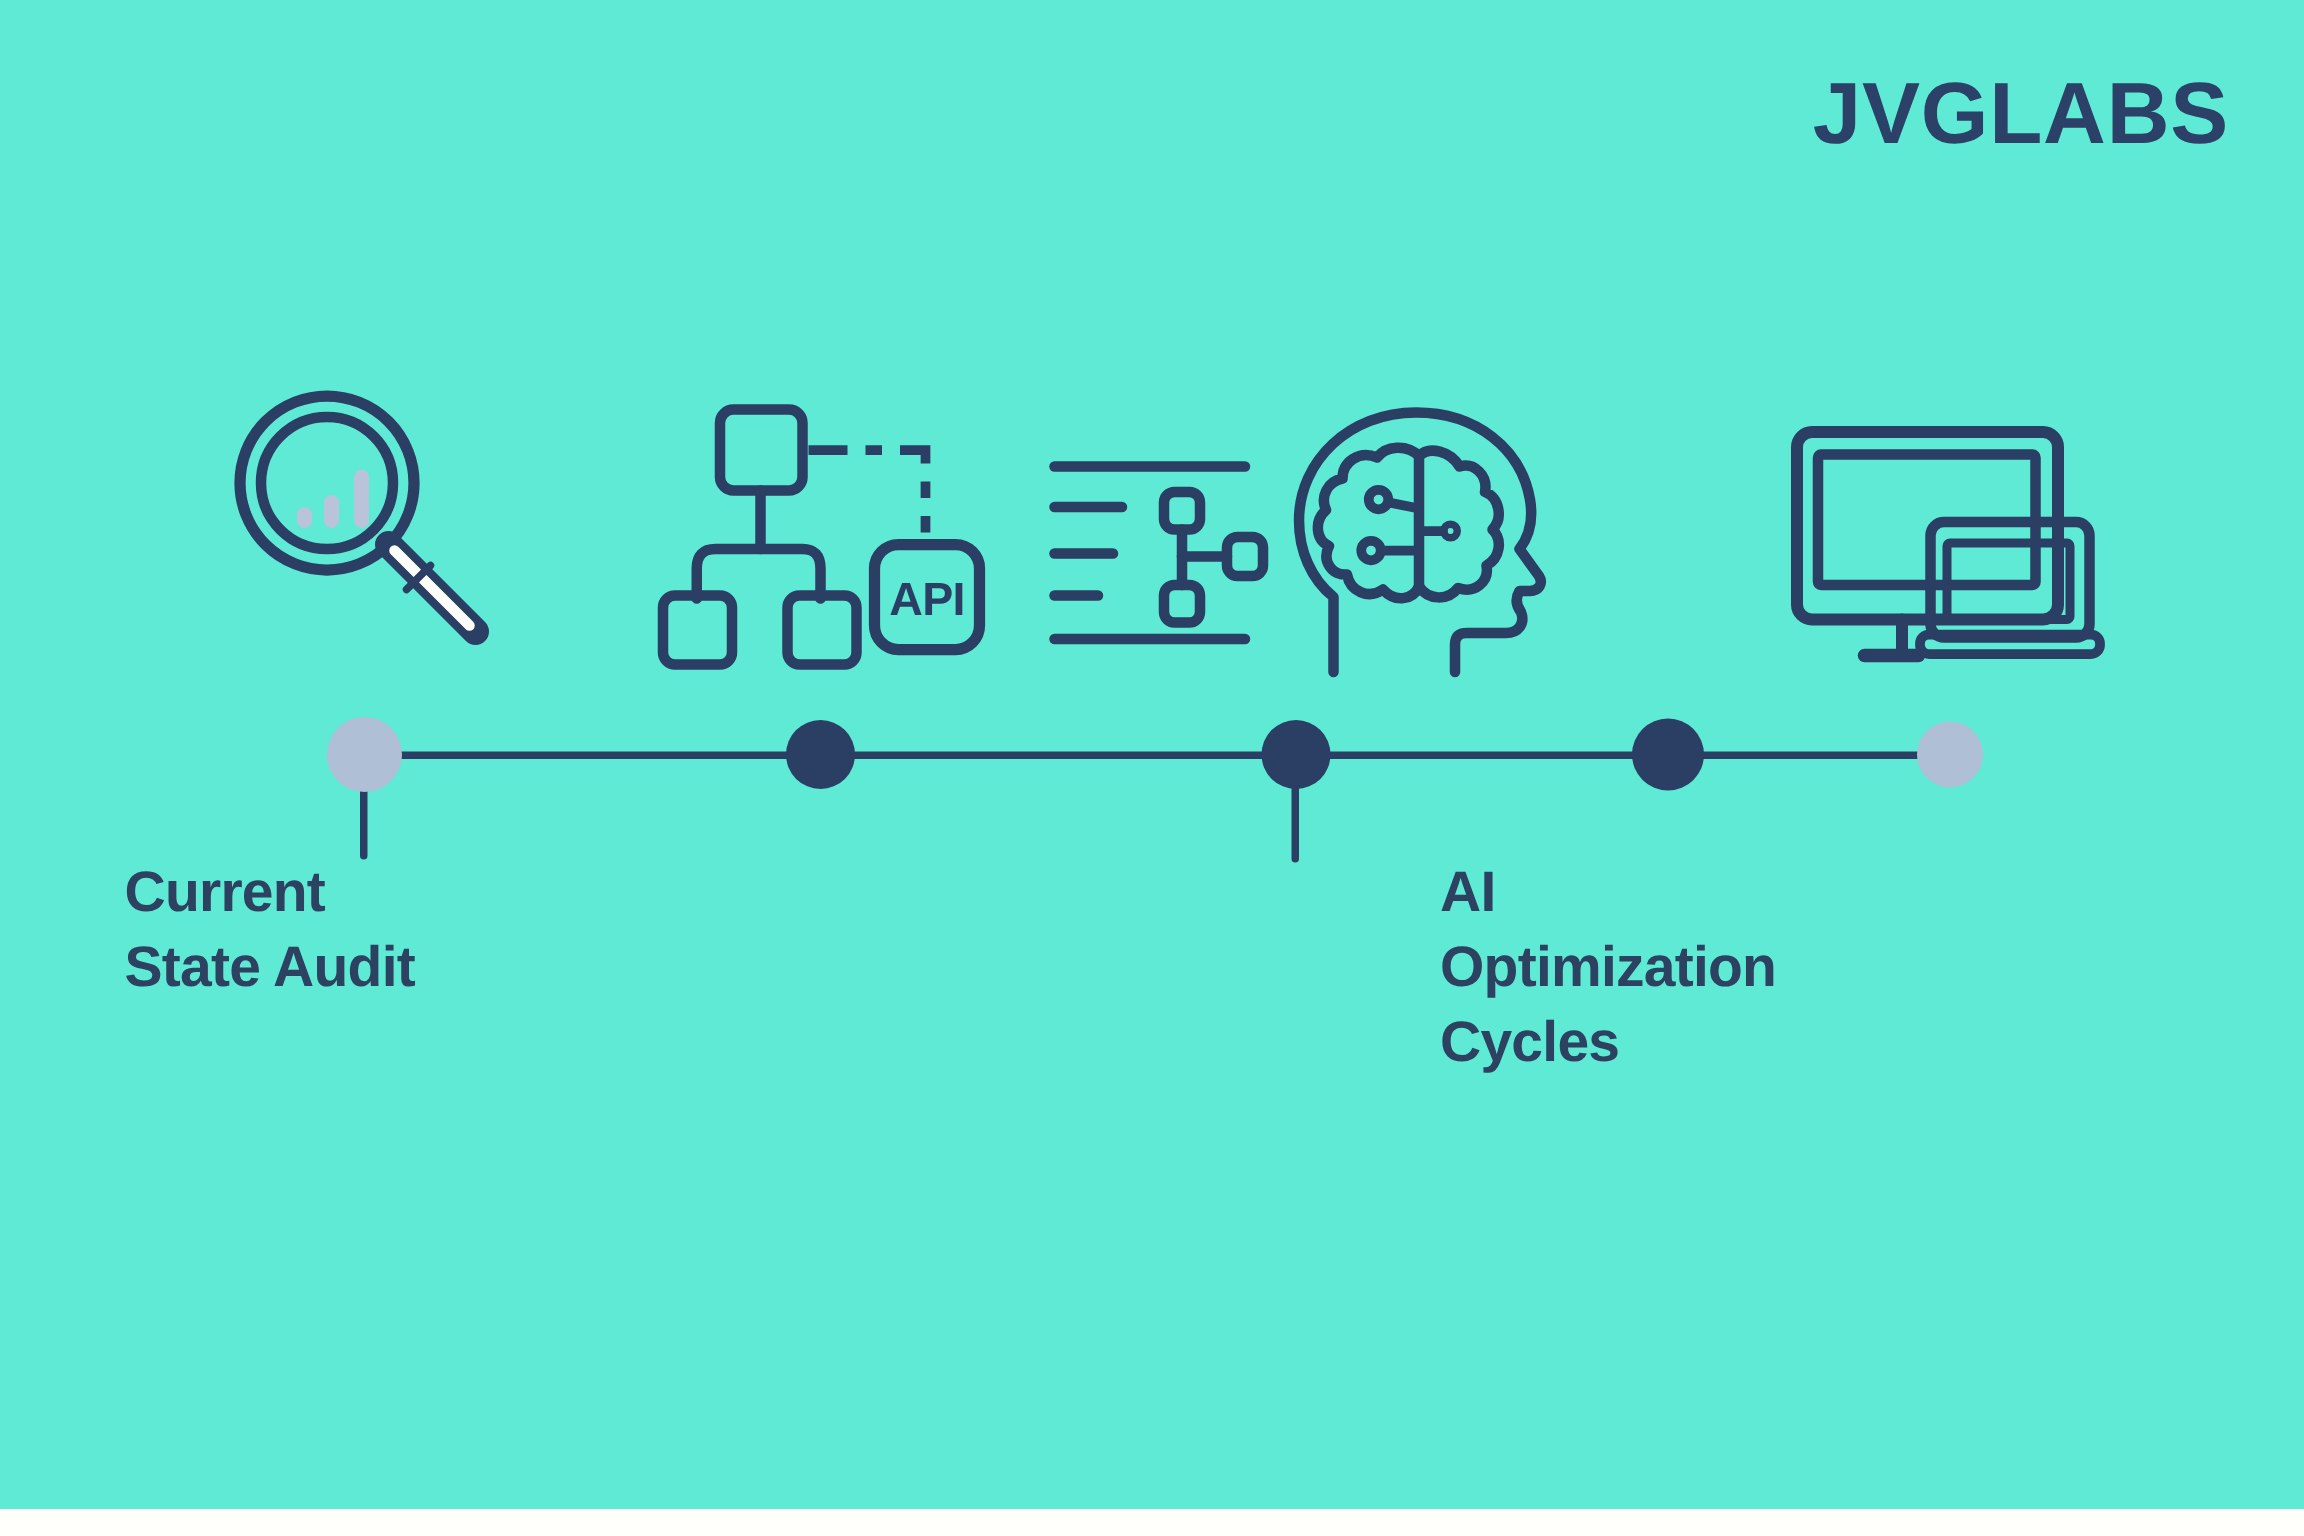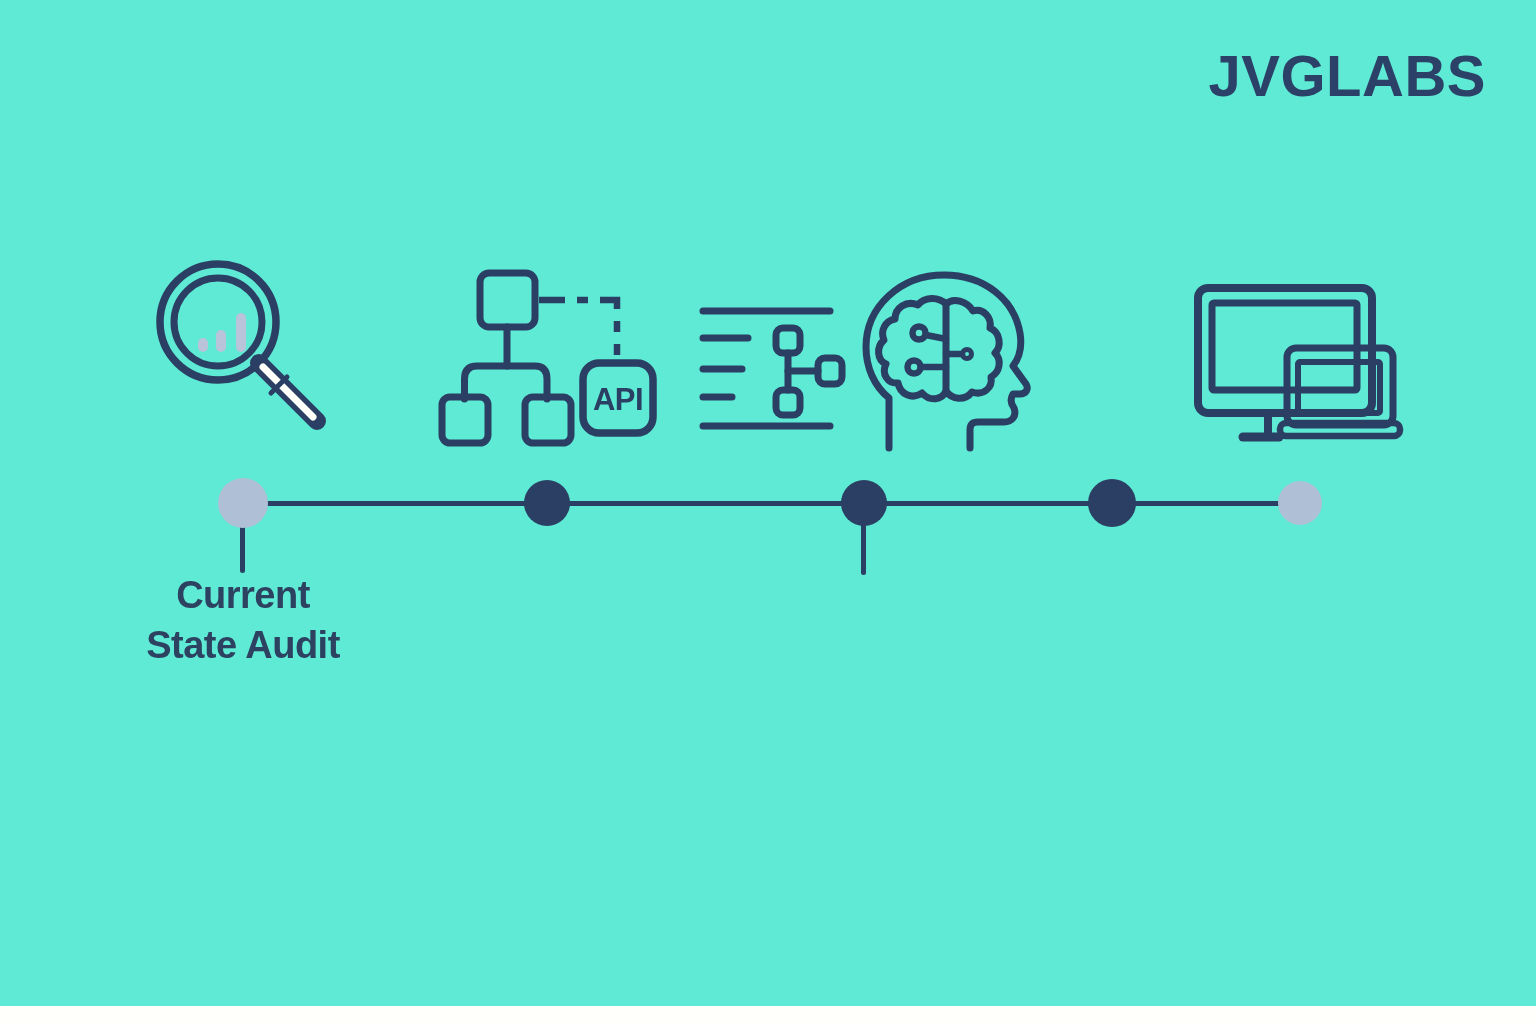--- a/index.html
+++ b/index.html
@@ -6,21 +6,21 @@
   body{font-family:"Liberation Sans",sans-serif;background:#fffffb;}
   .canvas{position:relative;width:1536px;height:1006px;background:#5eead4;overflow:hidden;}
   .logo{position:absolute;top:46px;right:50px;font-size:58px;line-height:60px;font-weight:bold;
         color:#2c4168;letter-spacing:0.5px;}
   .icon{position:absolute;}
   .timeline-line{position:absolute;left:243px;top:501px;width:1057px;height:5px;background:#2a3f63;border-radius:3px;}
   .dot{position:absolute;border-radius:50%;}
   .dot.dark{background:#2a3f63;}
   .dot.light{background:#aebfd6;}
   .tick{position:absolute;width:5px;background:#2a3f63;border-radius:3px;}
-  .stage-label{position:absolute;top:570px;text-align:center;white-space:pre-line;
+  .stage-label{position:absolute;top:570px;white-space:pre-line;
         font-size:38px;line-height:50px;font-weight:bold;color:#2d4160;letter-spacing:-0.5px;}
   svg{display:block;}
   .stroke{stroke:#2a3f63;fill:none;stroke-linecap:round;stroke-linejoin:round;}
 </style>
 </head>
 <body>
 
 <div class="canvas">
 
   <div class="logo">JVGLABS</div>
@@ -93,14 +93,17 @@
   <div class="tick" style="left:861px;top:523px;height:52px;"></div>
 
   <div class="dot light" style="left:218px;top:478px;width:50px;height:50px;"></div>
   <div class="dot dark" style="left:524px;top:480px;width:46px;height:46px;"></div>
   <div class="dot dark" style="left:841px;top:480px;width:46px;height:46px;"></div>
   <div class="dot dark" style="left:1088px;top:479px;width:48px;height:48px;"></div>
   <div class="dot light" style="left:1278px;top:481px;width:44px;height:44px;"></div>
 
   <div class="stage-label" style="left:83px;width:320px;">Current
 State Audit</div>
+  <div class="stage-label" style="left:960px;width:300px;">AI
+Optimization
+Cycles</div>
 
 </div>
 
 </body></html>

